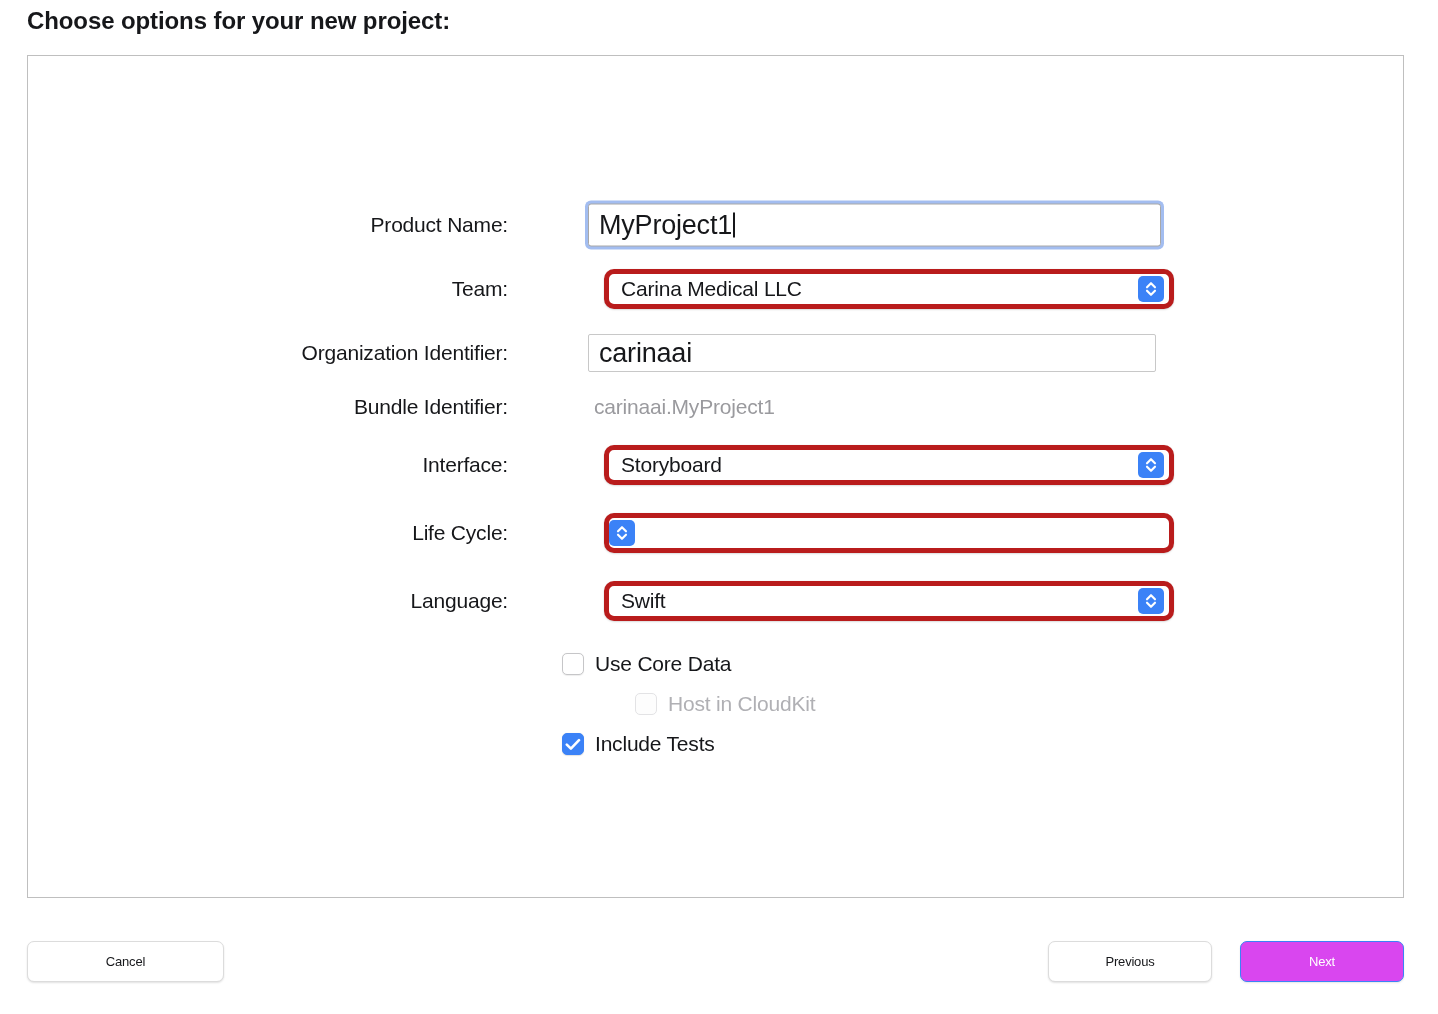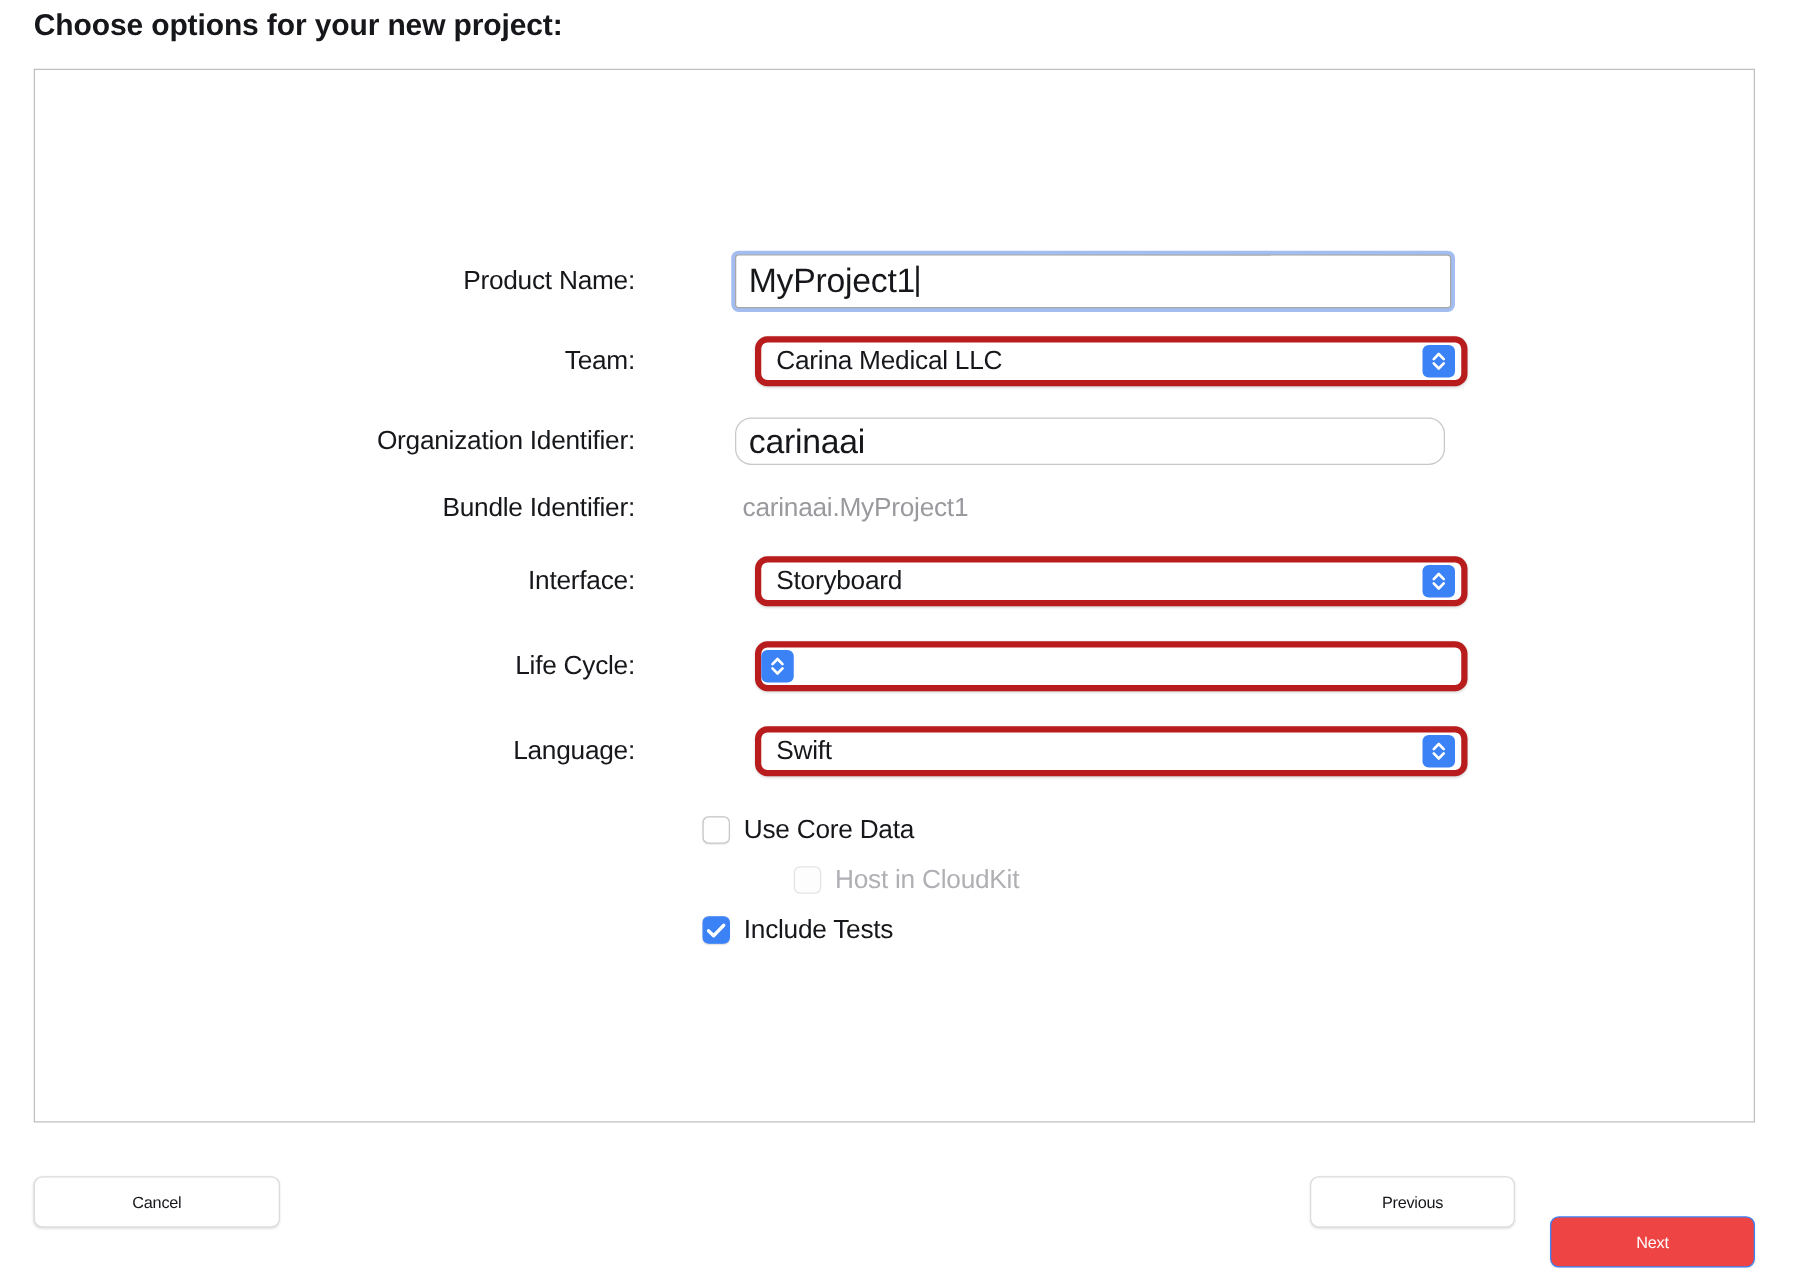--- a/index.html
+++ b/index.html
@@ -186,25 +186,24 @@
     white-space: nowrap;
     cursor: default;
   }
   .btn.secondary {
     background: #ffffff;
     border: 1px solid #dcdcdc;
     box-shadow: 0 1px 2px rgba(0,0,0,0.12);
     color: #16171a;
   }
   .btn.primary {
-    background: #ef4444;
+    background: #d946ef;
     border: 1px solid #3b82f7;
     color: #ffffff;
     box-shadow: 0 1px 2px rgba(0,0,0,0.10);
-    margin-top: 32px;
   }
 </style>
 </head>
 <body>
 
 <div class="prompt">Choose options for your new project:</div>
 
 <div class="panel">
 
   <div class="row" style="top:169px;">
@@ -223,21 +222,21 @@
         <svg width="14" height="18" viewBox="0 0 14 18">
           <path d="M3 7.3 L7 3.2 L11 7.3" fill="none" stroke="#ffffff" stroke-width="2.1" stroke-linecap="round" stroke-linejoin="round"></path>
           <path d="M3 10.7 L7 14.8 L11 10.7" fill="none" stroke="#ffffff" stroke-width="2.1" stroke-linecap="round" stroke-linejoin="round"></path>
         </svg>
       </span>
     </div>
   </div>
 
   <div class="row" style="top:297px;">
     <div class="label">Organization Identifier:</div>
-    <div class="field" style="width:568px;height:38px;border-radius:13px;">
+    <div class="field" style="width:568px;height:38px;">
       <span>carinaai</span>
     </div>
   </div>
 
   <div class="row" style="top:351px;">
     <div class="label">Bundle Identifier:</div>
     <div class="static-value">carinaai.MyProject1</div>
   </div>
 
   <div class="row" style="top:409px;">

